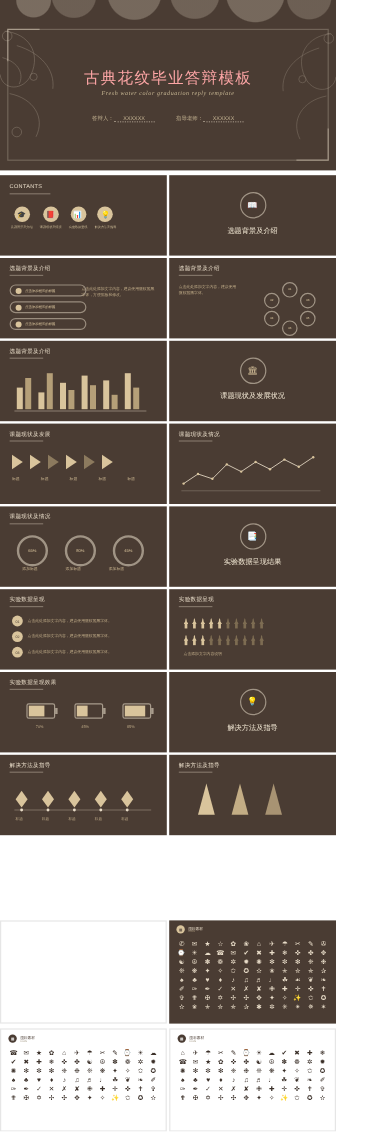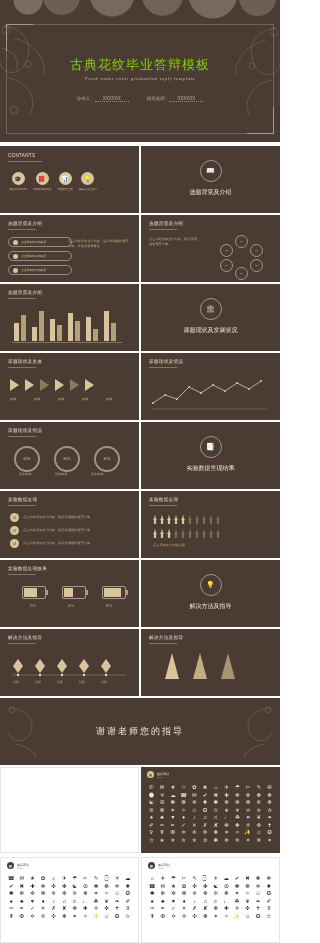--- a/index.html
+++ b/index.html
@@ -22,21 +22,21 @@
       radial-gradient(circle at 40% -10%, rgba(232,220,200,.28) 0 22px, transparent 23px),
       radial-gradient(circle at 58% -8%, rgba(232,220,200,.24) 0 20px, transparent 21px),
       radial-gradient(circle at 76% -10%, rgba(232,220,200,.28) 0 24px, transparent 25px),
       radial-gradient(circle at 92% -4%, rgba(232,220,200,.22) 0 18px, transparent 19px);
   }
   .cov-frame{position:absolute;left:6px;top:24px;right:6px;bottom:8px;border:1px solid rgba(232,220,200,.25);}
   .cov-frame:before,.cov-frame:after{content:"";position:absolute;width:26px;height:26px;border:1px solid rgba(232,220,200,.45);}
   .cov-frame:before{left:-1px;top:-1px;border-right:none;border-bottom:none;}
   .cov-frame:after{right:-1px;bottom:-1px;border-left:none;border-top:none;}
 
-  .cov-title{position:absolute;left:0;right:0;top:56px;text-align:center;font-size:13px;letter-spacing:1px;color:#84cc16;}
+  .cov-title{position:absolute;left:0;right:0;top:56px;text-align:center;font-size:13px;letter-spacing:1px;color:#fca5a5;}
   .cov-sub{position:absolute;left:0;right:0;top:76px;text-align:center;font-size:5px;letter-spacing:.5px;color:#c9b894;font-family:"Liberation Serif",serif;font-style:italic;}
   .cov-meta{position:absolute;left:0;right:0;top:96px;display:flex;justify-content:center;gap:18px;font-size:4.5px;color:#bfae8e;}
   .cov-meta span i{font-style:normal;border-bottom:1px dotted rgba(232,220,200,.5);padding:0 8px;}
 
   
   .s-title{font-size:4.6px;color:#e8dcc8;letter-spacing:.3px;}
   .s-title-lg{font-size:6px;color:#f0e6d2;}
   .rule{height:1px;background:rgba(232,220,200,.35);}
   .tag{font-size:3.2px;color:#bda986;line-height:1.5;}
 
@@ -376,31 +376,20 @@
   <div class="slide half" style="left:141px;top:629px;">
     <div style="position:absolute;left:8px;top:6px;" class="s-title">解决方法及指导</div>
     <div class="rule" style="position:absolute;left:8px;top:14px;width:28px;"></div>
     <div style="position:absolute;left:24px;top:24px;display:flex;gap:14px;align-items:flex-end;">
       <div class="tri"></div>
         <div class="tri t2"></div>
         <div class="tri t3"></div>
     </div>
   </div>
 
-  <div class="slide full" style="left:0;top:698px;">
-    <svg class="bg-orn" style="left:4px;top:4px;width:70px;height:58px;opacity:.35" viewBox="0 0 70 58">
-      <path class="lineart" d="M6 6 C24 8 32 20 26 32 C20 42 6 40 5 30 M12 42 C26 46 34 52 30 56"></path>
-      <circle class="lineart" cx="8" cy="8" r="3"></circle>
-    </svg>
-    <svg class="bg-orn" style="right:4px;top:4px;width:70px;height:58px;opacity:.35" viewBox="0 0 70 58">
-      <path class="lineart" d="M64 6 C46 8 38 20 44 32 C50 42 64 40 65 30 M58 42 C44 46 36 52 40 56"></path>
-      <circle class="lineart" cx="62" cy="8" r="3"></circle>
-    </svg>
-    <div class="thanks" style="position:absolute;left:0;right:0;top:27px;text-align:center;">谢谢老师您的指导</div>
-  </div>
 
   <div class="slide" style="left:0;top:767px;width:139px;height:86px;background:#fff;border:1px solid #e6e6e6;box-sizing:border-box;"></div>
 
   <div class="slide" style="left:141px;top:767px;width:139px;height:86px;background:#4a3c33;">
     <div style="position:absolute;left:6px;top:4px;display:flex;align-items:center;gap:3px;">
       <div class="circ-f" style="width:7px;height:7px;font-size:3px;">▦</div>
       <div>
         <div style="font-size:3px;color:#e8dcc8;">图标素材</div>
         <div style="font-size:2.2px;color:#a8977a;">ICON</div>
       </div>

